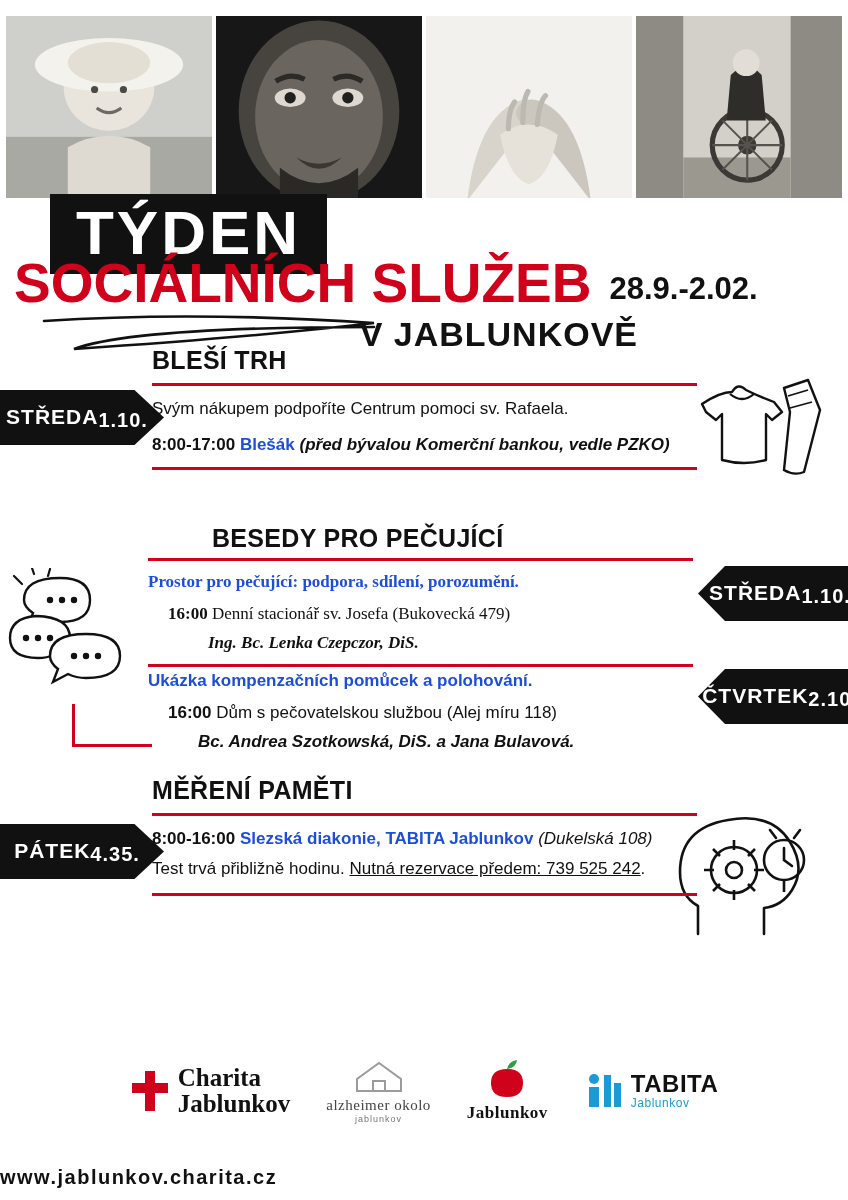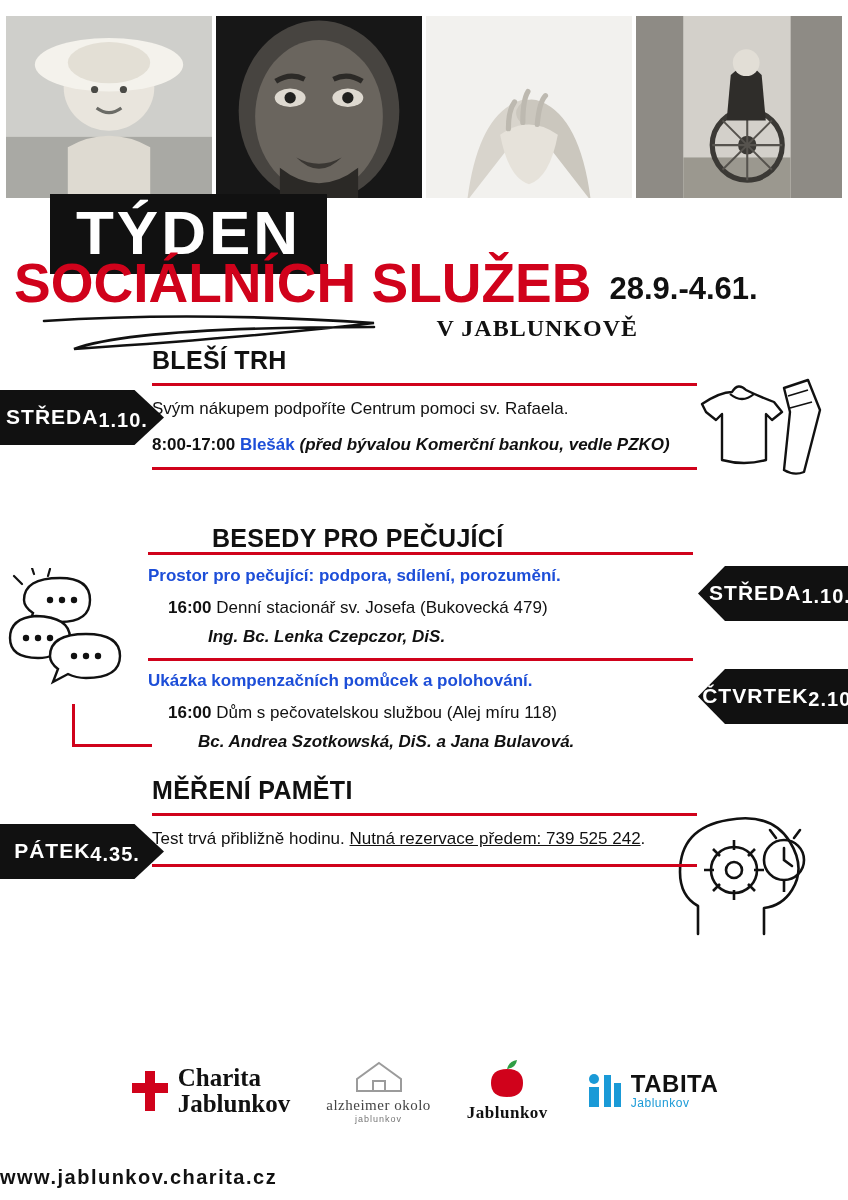--- a/index.html
+++ b/index.html
@@ -33,21 +33,21 @@
     color: #d0021b; font-size: 55px; font-weight: bold; letter-spacing: 0px;
     line-height: 1; white-space: nowrap;
   }
   .dates {
     margin-left: 18px; margin-bottom: 4px;
     font-size: 31px; font-weight: bold; color: #111; white-space: nowrap;
   }
   .line3 { position: relative; height: 52px; }
   .vjablunkove {
     position: absolute; right: 210px; top: 4px;
-    font-size: 24px; font-weight: bold; letter-spacing: 1px; color: #111; font-family: Liberation Serif, serif;
+    font-size: 34px; font-weight: bold; letter-spacing: 1px; color: #111;
   }
   .swoosh { position: absolute; left: 40px; top: -2px; width: 380px; height: 48px; }
 
   
   .section { position: relative; }
 
   .tag {
     position: absolute; background: #111; color: #fff;
     font-weight: bold; text-align: center; line-height: 1.25;
     display: flex; flex-direction: row; justify-content: center; align-items: center;
@@ -71,21 +71,21 @@
   .s1 { position: absolute; left: 0; top: 330px; width: 848px; height: 150px; }
   .s1 .tag.left { top: 44px; }
   .s1 .body { position: absolute; left: 152px; top: 0; width: 545px; }
   .s1 .rule { margin: 8px 0 10px 0; width: 545px; }
 
   
   .s2 { position: absolute; left: 0; top: 500px; width: 848px; height: 250px; }
   .s2 .sec-title { position: absolute; left: 212px; top: 8px; }
   .s2 .tag.right.a { top: 50px; }
   .s2 .tag.right.b { top: 153px; }
-  .s2 .blockA { position: absolute; left: 148px; top: 36px; width: 540px; }
+  .s2 .blockA { position: absolute; left: 148px; top: 42px; width: 540px; font-family: Liberation Serif, serif; }
   .s2 .blockB { position: absolute; left: 148px; top: 146px; width: 540px; }
   .s2 .rule.full { width: 545px; }
 
   
   .s3 { position: absolute; left: 0; top: 760px; width: 848px; height: 180px; }
   .s3 .tag.left { top: 48px; }
   .s3 .body { position: absolute; left: 152px; top: 0; width: 545px; }
   .s3 .rule { margin: 8px 0 10px 0; width: 545px; }
 
   
@@ -165,21 +165,21 @@
         <path d="M92 60 q16 -16 30 0 l4 44 l-38 0 z" fill="#2f2d2a"></path>
         <circle cx="107" cy="48" r="13" fill="#e2ded6"></circle>
       </svg>
     </div>
   </div>
 
   <div class="titlewrap">
     <div class="tyden-box">TÝDEN</div>
     <div class="line2">
       <div class="soc">SOCIÁLNÍCH SLUŽEB</div>
-      <div class="dates">28.9.-4.61.</div>
+      <div class="dates">28.9.-2.02.</div>
     </div>
     <div class="line3">
       <svg class="swoosh" viewBox="0 0 380 48">
         <path d="M4 12 q150 -10 330 2 q-120 14 -300 26 q60 -22 300 -22" fill="none" stroke="#111" stroke-width="2.6" stroke-linecap="round"></path>
       </svg>
       <div class="vjablunkove">V JABLUNKOVĚ</div>
     </div>
   </div>
 
   <div class="section s1">
@@ -275,20 +275,25 @@
       </g>
       <circle cx="120" cy="56" r="20" fill="none" stroke="#111" stroke-width="2.6"></circle>
       <path d="M120 44 l0 12 l8 6" fill="none" stroke="#111" stroke-width="2.6" stroke-linecap="round"></path>
       <path d="M112 34 l-6 -8 M130 34 l6 -8" stroke="#111" stroke-width="2.6" stroke-linecap="round"></path>
       <path d="M120 76 l0 12" stroke="#111" stroke-width="2.6"></path>
     </svg>
 
     <div class="body">
       <div class="sec-title">MĚŘENÍ PAMĚTI</div>
       <div class="rule"></div>
+      <div class="txt">
+        <span class="b">8:00-16:00</span>
+        <span class="red">Slezská diakonie, TABITA Jablunkov</span>
+        <span class="i">(Dukelská 108)</span>
+      </div>
       <div class="txt" style="margin-top:4px">
         <span>Test trvá přibližně hodinu.</span>
         <span class="u">Nutná rezervace předem: 739 525 242</span><span>.</span>
       </div>
       <div class="rule" style="margin-top:12px"></div>
     </div>
   </div>
 
   <div class="logos">
 

